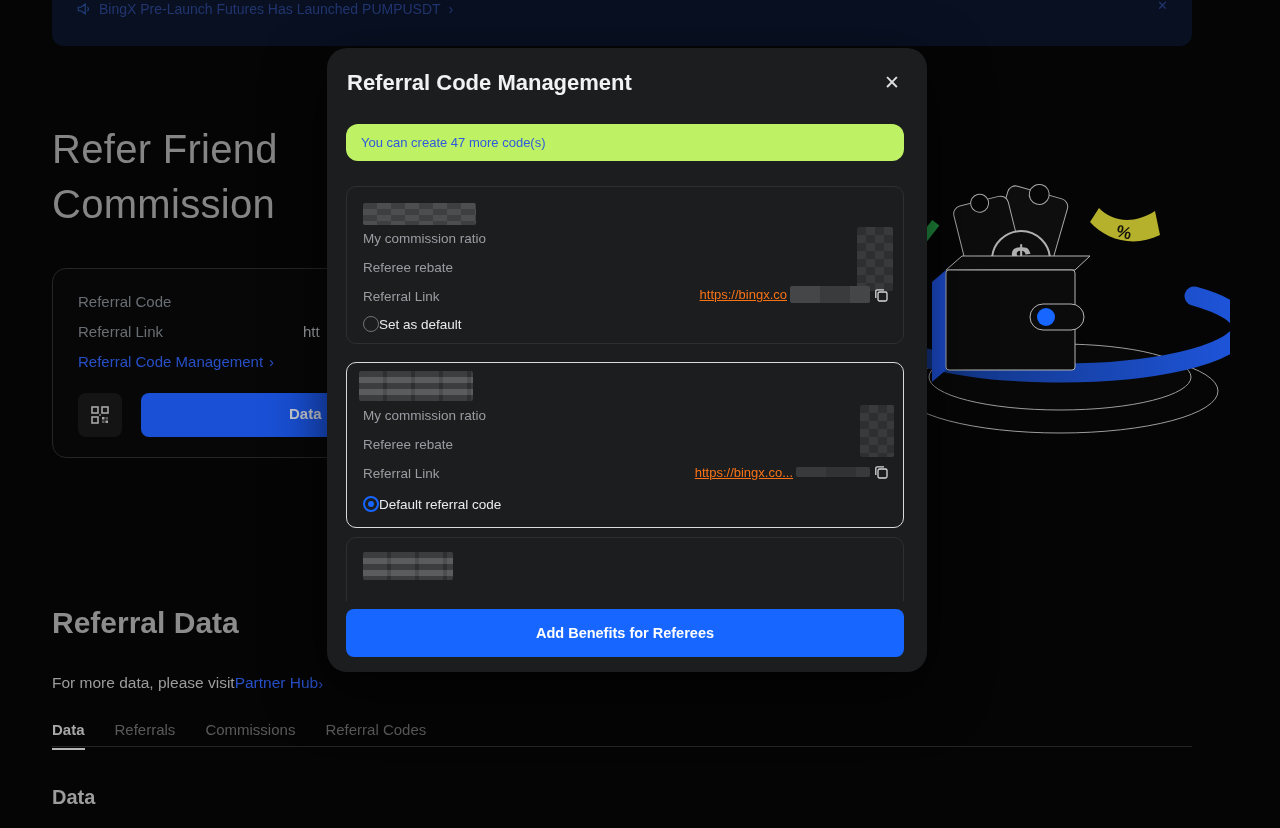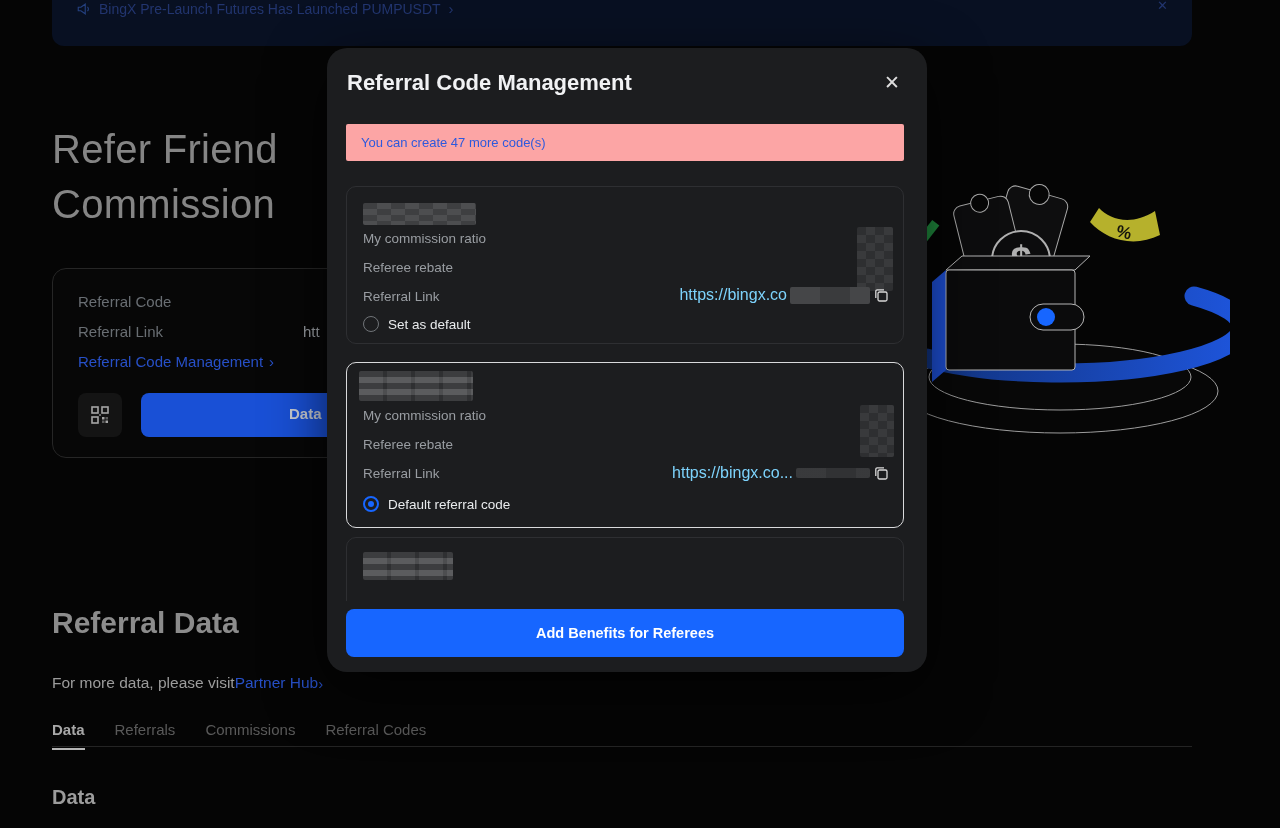--- a/index.html
+++ b/index.html
@@ -42,38 +42,38 @@
   .data-heading { position:absolute; left:52px; top:786px; font-size:20px; font-weight:600; color:#9c9c9c; }
 
   
   .illu { position:absolute; left:918px; top:178px; width:312px; height:268px; }
 
   
   .modal { position:absolute; left:327px; top:48px; width:600px; height:624px;
            background:#1c1d1f; border-radius:20px; box-shadow:0 18px 60px rgba(0,0,0,0.65); z-index:10; }
   .m-title { position:absolute; left:20px; top:22px; font-size:22px; font-weight:600; color:#f1f2f4; }
   .m-close { position:absolute; right:27px; top:25px; font-size:19px; color:#dedede; cursor:pointer; line-height:1; }
-  .m-notice { position:absolute; left:19px; top:76px; width:558px; height:37px; background:#fca5a5;
-              border-radius:2px; color:#2e59dd; font-size:13px; line-height:37px; padding-left:15px; }
+  .m-notice { position:absolute; left:19px; top:76px; width:558px; height:37px; background:#bef264;
+              border-radius:12px; color:#2e59dd; font-size:13px; line-height:37px; padding-left:15px; }
 
   .m-card { position:absolute; left:19px; width:558px; border:1px solid #2e2f32; border-radius:10px;text-align:right; }
   .m-card.c1 { top:138px; height:158px; }
   .m-card.c2 { top:314px; height:166px; border-color:#d9dadc; }
   .c3wrap { position:absolute; left:19px; top:489px; width:558px; height:64px; overflow:hidden; }
   .m-card.c3 { position:absolute; left:0; top:0; width:558px; height:120px; }
 
   .mc-label { position:absolute; left:16px; font-size:13.5px; color:#999da2; }
-  .mc-radio-row { position:absolute; left:16px; display:flex; align-items:center; gap:9px;
+  .mc-radio-row { position:absolute; left:16px; display:flex; align-items:center; 
                   font-size:13.5px; color:#e9ebed; cursor:pointer; }
   .radio { width:16px; height:16px; border-radius:50%; border:1.5px solid #707478; position:relative; }
   .radio.checked { border:2px solid #1766ff; }
   .radio.checked::after { content:""; position:absolute; left:3px; top:3px; width:6px; height:6px;
                           border-radius:50%; background:#1766ff; }
   .link-cluster { position:absolute; right:14px; display:flex; align-items:center; gap:3px; }
-  .link-text { font-size:16px; color:#7dd3fc; }
+  .link-text { font-size:13px; color:#f97316;text-decoration:underline; }
 
   
   .mosaic { background:repeating-conic-gradient(#4d4e50 0% 25%, #3e3f41 0% 50%) 0 0/28px 12px; border-radius:2px; }
   .mosaic.dark { background:repeating-conic-gradient(#393a3c 0% 25%, #2e2f31 0% 50%) 0 0/18px 16px; }
   .mosaic.two-tone { background-image:repeating-linear-gradient(90deg, rgba(255,255,255,0.05) 0 24px, rgba(0,0,0,0.06) 24px 48px),
                                       linear-gradient(#323335 0 50%, #525355 50% 100%); }
   .mosaic.strip { background:repeating-linear-gradient(90deg,#454648 0 30px,#3a3b3d 30px 60px); border-radius:2px; }
   .code-blur { position:absolute; }
   .valcol-blur { position:absolute; }
 

